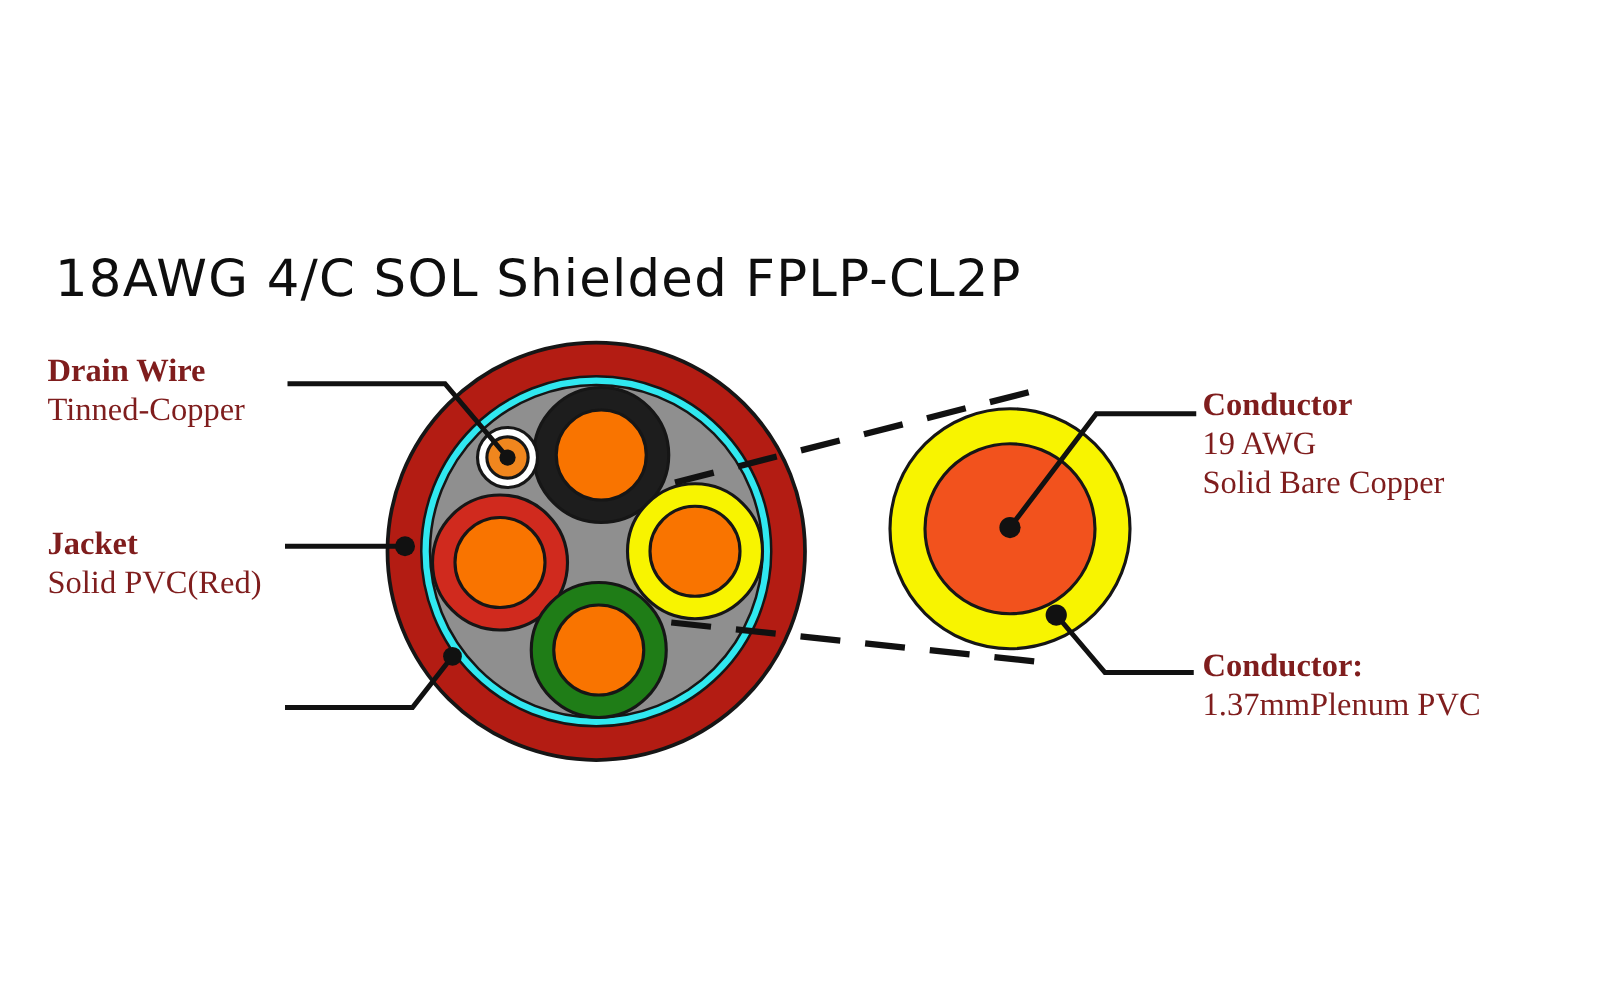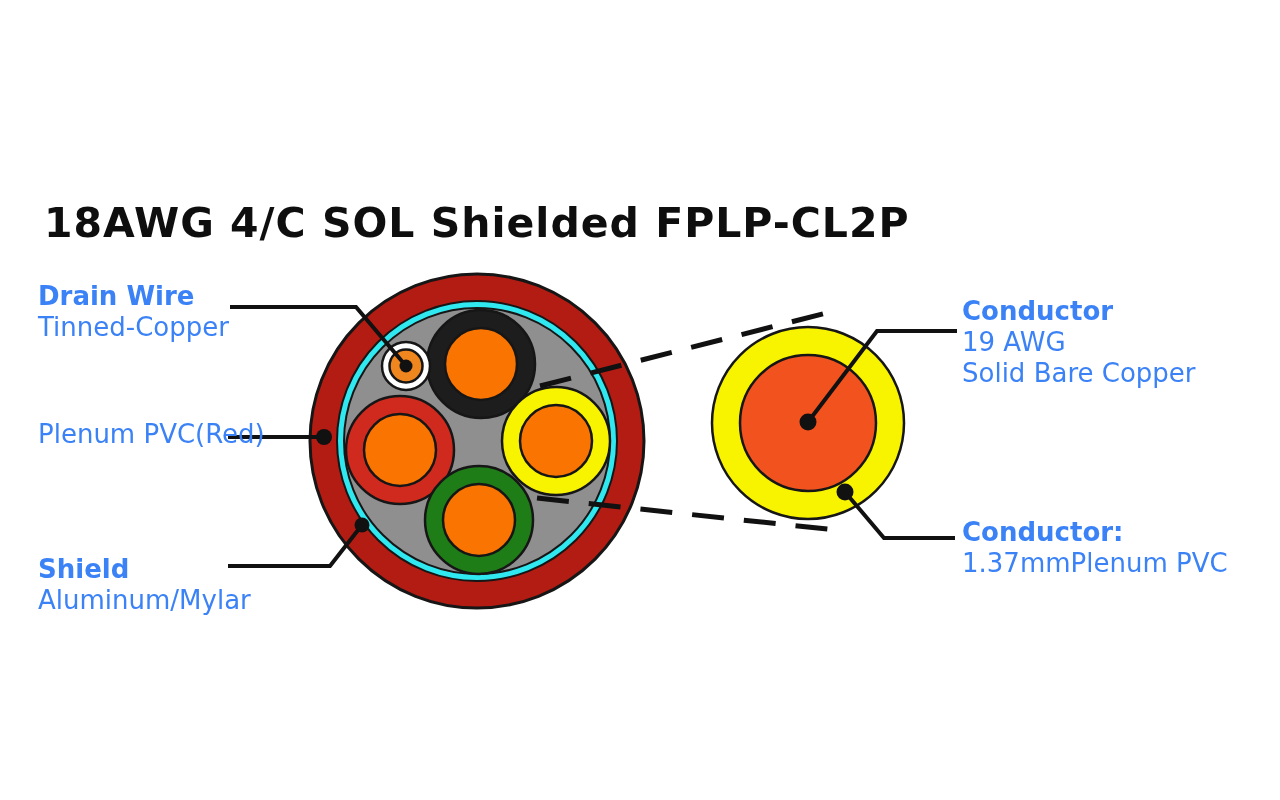--- a/index.html
+++ b/index.html
@@ -8,31 +8,32 @@
     width:1280px;height:800px;
     background:#ffffff;
     overflow:hidden;
     font-family:"DejaVu Sans","Liberation Sans",sans-serif;
   }
   #diagram-svg{position:absolute;left:0;top:0;}
   .page-title{
     position:absolute;
     left:44px;top:199px;
     font-size:41px;
-    font-weight:bold;
+    font-weight:normal;
     letter-spacing:1px;
     color:#0e0e0e;
     white-space:nowrap;
   }
   .callout{
     position:absolute;
     font-size:26px;
     line-height:31px;
-    color:#3b82f6;
+    color:#7f1d1d;
     white-space:nowrap;
+    font-family:Liberation Serif, serif;
   }
   .callout .callout-title{font-weight:bold;}
   .left-col{left:38px;}
   .right-col{left:962px;}
 </style>
 </head>
 <body>
 
 <div id="stage">
 
@@ -80,29 +81,26 @@
     <polyline points="955,538 884,538 845,492" fill="none" stroke-width="4" stroke="#111111"></polyline>
     <circle cx="845" cy="492" r="8.5" fill="#111111"></circle>
   </svg>
 
   <div class="callout left-col" style="top:281px">
     <div class="callout-title">Drain Wire</div>
     <div class="callout-spec">Tinned-Copper</div>
   </div>
 
   <div class="callout left-col" style="top:419px">
-    <div class="callout-spec">Plenum PVC(Red)</div>
+    <div class="callout-title">Jacket</div>
+    <div class="callout-spec">Solid PVC(Red)</div>
   </div>
 
-  <div class="callout left-col" style="top:554px">
-    <div class="callout-title">Shield</div>
-    <div class="callout-spec">Aluminum/Mylar</div>
-  </div>
 
-  <div class="callout right-col" style="top:296px">
+  <div class="callout right-col" style="top:308px">
     <div class="callout-title">Conductor</div>
     <div class="callout-spec">19 AWG</div>
     <div class="callout-spec">Solid Bare Copper</div>
   </div>
 
   <div class="callout right-col" style="top:517px">
     <div class="callout-title">Conductor:</div>
     <div class="callout-spec">1.37mmPlenum PVC</div>
   </div>
 

